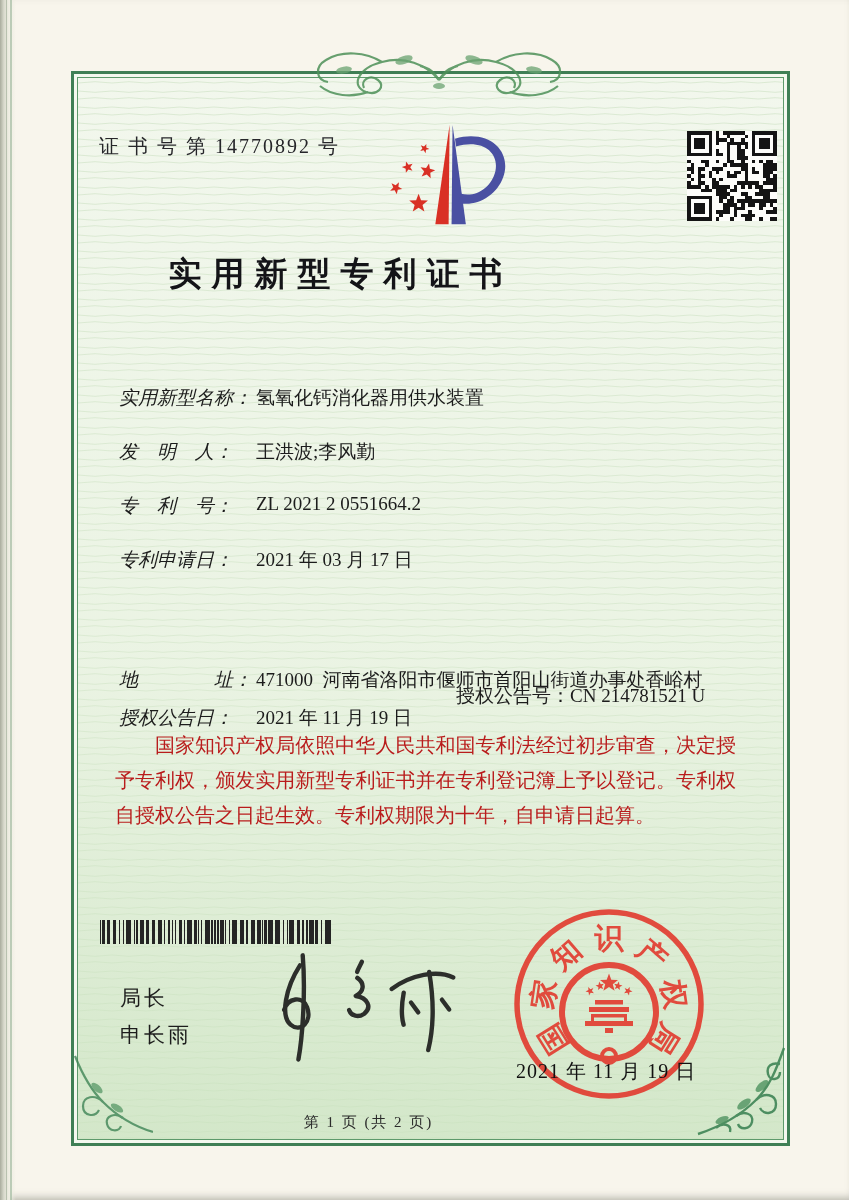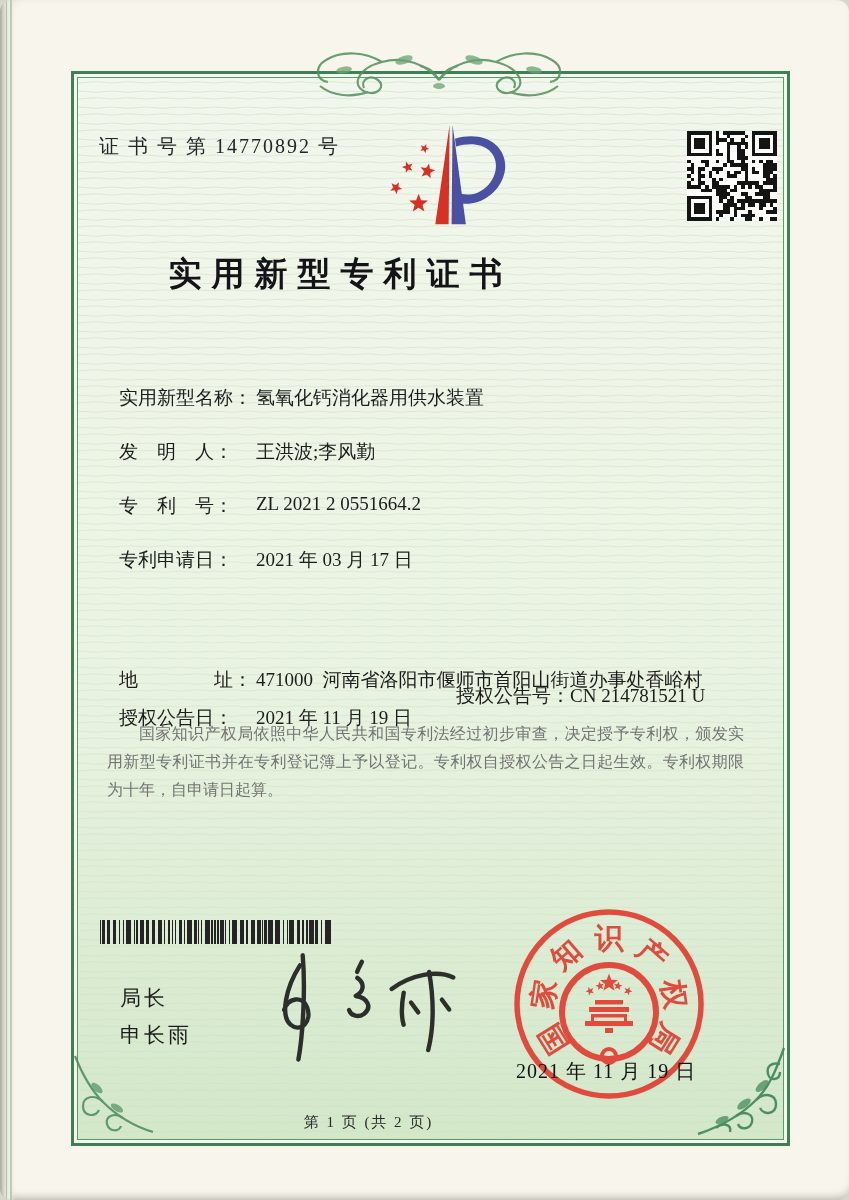--- a/index.html
+++ b/index.html
@@ -1,21 +1,20 @@
 <!DOCTYPE html>
 <html><head>
 <meta charset="utf-8">
 <style>
   html,body{margin:0;padding:0;background:#d8d5cc;}
   .page{
     position:relative; width:849px; height:1200px; margin:0 auto;
     background:#f8f5ec; overflow:hidden;
     font-family:"Liberation Serif","DejaVu Serif",serif; color:#1c1c1c;
     box-shadow: inset 0 -7px 9px -5px rgba(85,88,75,.38), inset 10px 0 12px -8px rgba(80,90,70,.45);
-    border-radius: 12px;
   }
   
   .scan-edge{position:absolute;left:0;top:0;bottom:0;width:16px;
     background:linear-gradient(90deg,#a9ac9d 0,#d9dacd 4px,#efeee3 9px,rgba(248,245,236,0) 16px);}
   .scan-line1{position:absolute;left:6px;top:0;bottom:0;width:1px;background:#9fae9a;opacity:.65;}
   .scan-line2{position:absolute;left:10px;top:0;bottom:0;width:2px;background:#8fae92;opacity:.55;}
 
   
   .frame{position:absolute;left:71px;top:71px;width:719px;height:1075px;
     border:3px solid #3f7f55;background:#f4f8ef;box-sizing:border-box;}
@@ -26,25 +25,25 @@
 
   .orn{position:absolute;}
 
   
   .cert-no{position:absolute;left:99px;top:133px;font-size:20px;letter-spacing:2px;color:#26262a;}
   .logo{position:absolute;left:372px;top:116px;}
   .qr{position:absolute;left:687px;top:131px;}
   .title{position:absolute;left:0;top:252px;width:671px;text-align:center;
     font-size:33px;font-weight:700;letter-spacing:10px;text-indent:10px;color:#141418;}
   .row{position:absolute;left:100px;font-size:19px;white-space:pre-wrap;}
-  .flabel{display:inline-block;min-width:137px;vertical-align:top;}
+  .flabel{display:inline-block;min-width:137px;vertical-align:top;font-style:italic;}
   .fval{white-space:pre-wrap;}
   .grant2{position:absolute;left:356px;top:0;white-space:pre-wrap;font-family:Liberation Serif, serif;}
   .paras{position:absolute;left:99px;top:712px;width:653px;}
-  .paras p{margin:8px;font-size:16px;line-height:1.76;text-align:justify;text-indent:2em;color:#737373;}
+  .paras p{margin:16px;font-size:20px;line-height:1.76;text-align:justify;text-indent:2em;color:#b91c1c;}
   .barcode{position:absolute;left:100px;top:920px;}
   .signer-title{position:absolute;left:120px;top:984px;font-size:21px;letter-spacing:3px;}
   .signer-name{position:absolute;left:120px;top:1021px;font-size:21px;letter-spacing:3px;}
   .signature{position:absolute;left:246px;top:946px;}
   .seal{position:absolute;left:509px;top:904px;}
   .seal-date{position:absolute;left:516px;top:1058px;font-size:20px;color:#111;z-index:3;letter-spacing:1px;}
   .page-note{position:absolute;left:0;top:1113px;width:737px;text-align:center;font-size:15px;letter-spacing:2px;color:#2b2b2b;}
   .back-note{position:absolute;left:0;top:1160px;width:820px;text-align:center;font-size:17px;letter-spacing:3px;color:#202020;}
   svg text{font-family:"Liberation Sans","DejaVu Sans",sans-serif;}
 </style>

